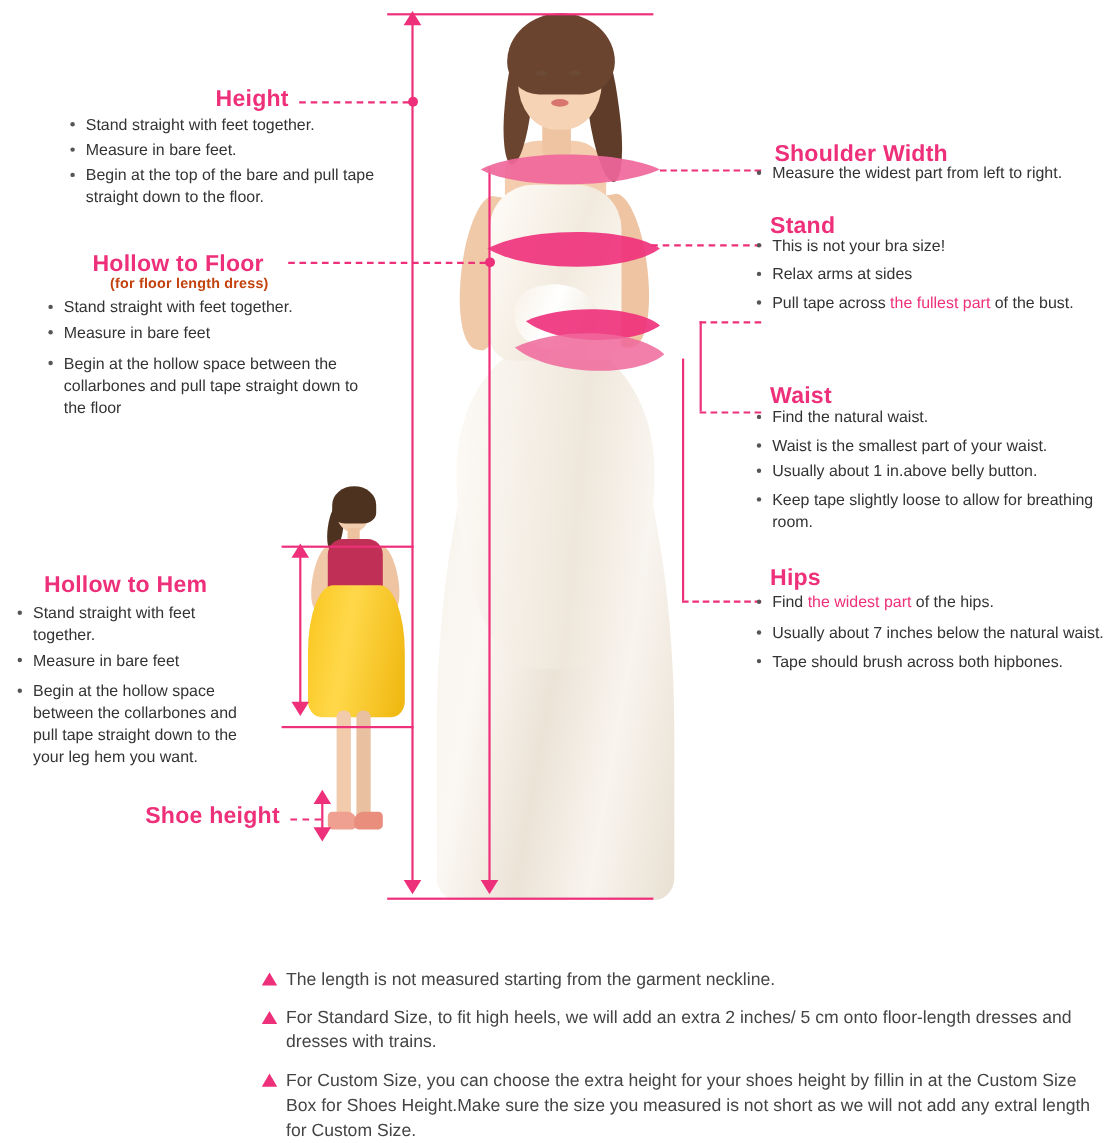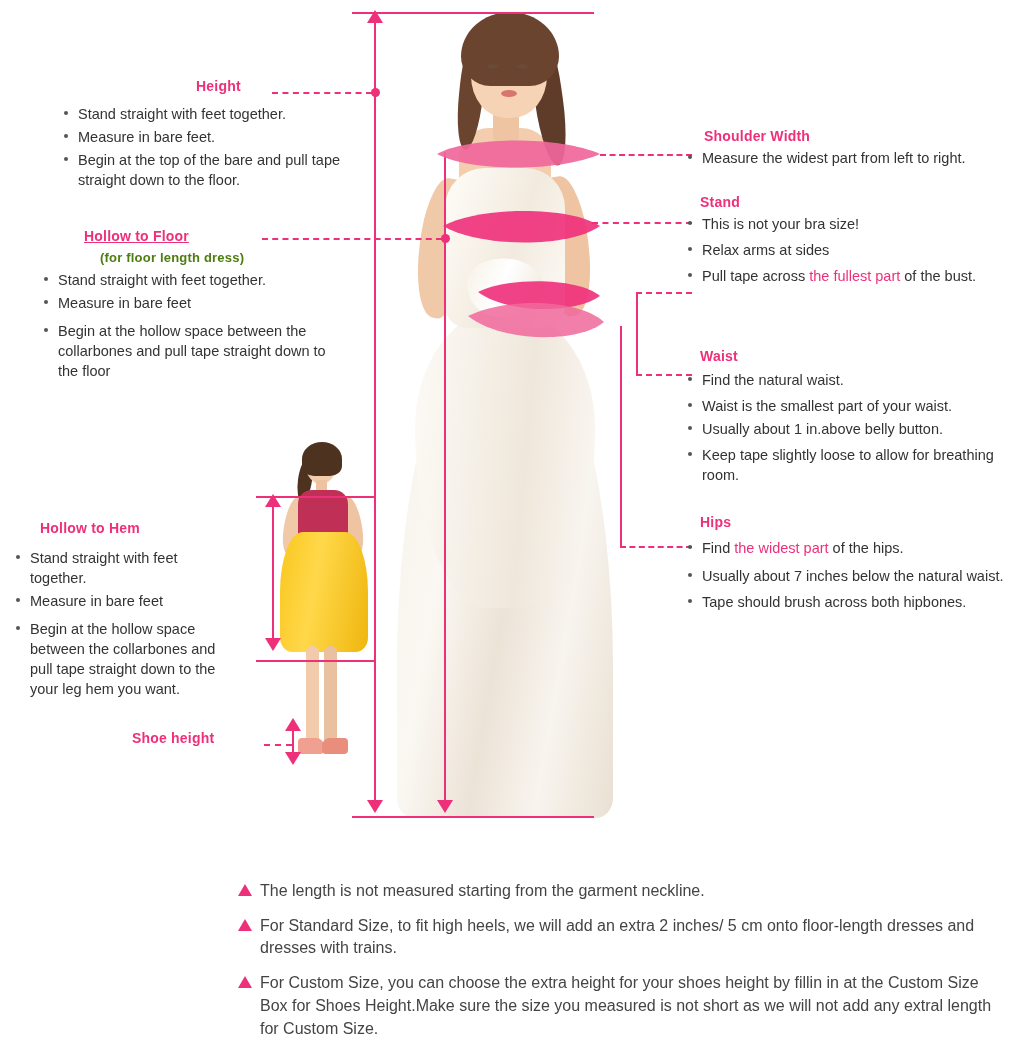--- a/index.html
+++ b/index.html
@@ -11,26 +11,26 @@
     position:relative;
     overflow:hidden;
   }
   .stage{position:absolute;left:0;top:0;width:1015px;height:1039px;}
 
   
   .hdr{
     position:absolute;
     color:#ee2f7a;
     font-weight:bold;
-    font-size:14px;
+    font-size:21px;
     letter-spacing:.2px;
     white-space:nowrap;
   }
   .hdr.sub{
-    font-size:13px;font-weight:bold;color:#4d7c0f;
+    font-size:13px;font-weight:bold;color:#c2410c;
   }
 
   
   .blist{position:absolute;font-size:14.5px;line-height:1.38;color:#333;}
   .blist .li{position:relative;padding-left:16px;margin-bottom:3px;}
   .blist .li:before{
     content:"";position:absolute;left:2px;top:7px;
     width:4px;height:4px;border-radius:50%;background:#555;
   }
   .pink{color:#ee2f7a;}
@@ -209,21 +209,21 @@
   <div class="arrowD" style="left:285px;top:752px;"></div>
   <div class="dash" style="left:264px;top:744px;width:28px;"></div>
 
   <div class="hdr" style="left:196px;top:78px;">Height</div>
   <div class="blist" style="left:62px;top:104px;width:280px;">
     <div class="li">Stand straight with feet together.</div>
     <div class="li">Measure in bare feet.</div>
     <div class="li">Begin at the top of the bare and pull tape straight down to the floor.</div>
   </div>
 
-  <div class="hdr" style="left:84px;top:228px;text-decoration:underline;">Hollow to Floor</div>
+  <div class="hdr" style="left:84px;top:228px;">Hollow to Floor</div>
   <div class="hdr sub" style="left:100px;top:250px;">(for floor length dress)</div>
   <div class="blist" style="left:42px;top:270px;width:290px;">
     <div class="li">Stand straight with feet together.</div>
     <div class="li">Measure in bare feet</div>
     <div class="li" style="margin-top:8px;">Begin at the hollow space between the collarbones and pull tape straight down to the floor</div>
   </div>
 
   <div class="hdr" style="left:40px;top:520px;">Hollow to Hem</div>
   <div class="blist" style="left:14px;top:548px;width:220px;">
     <div class="li">Stand straight with feet together.</div>

